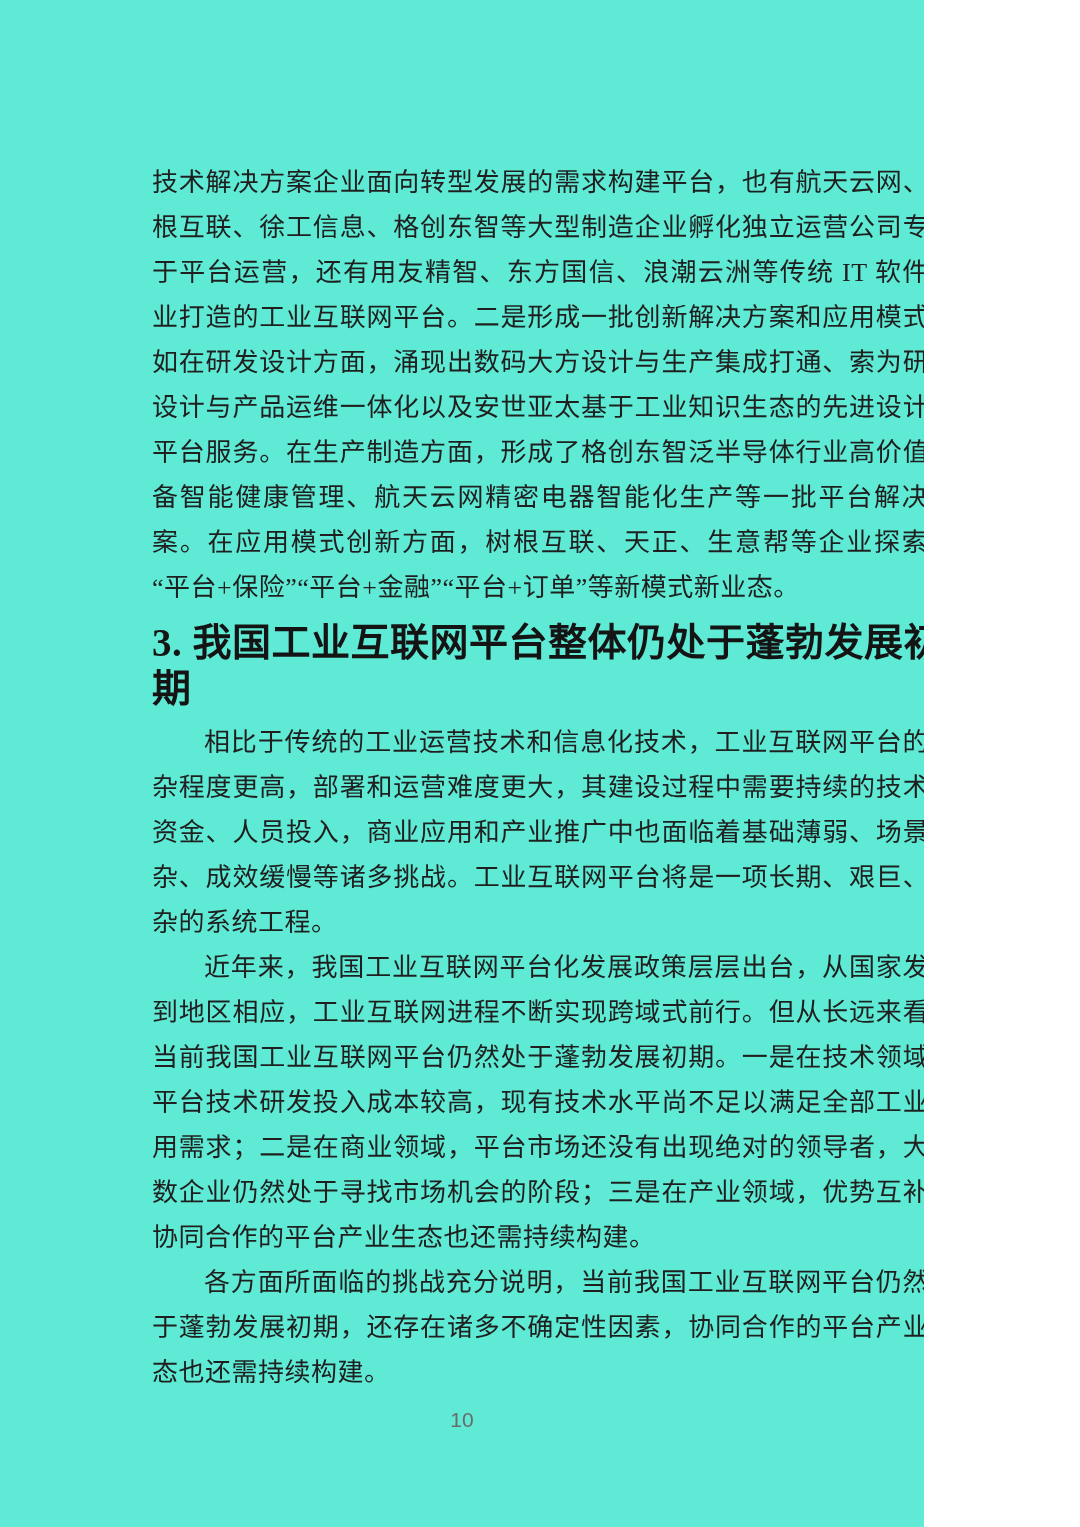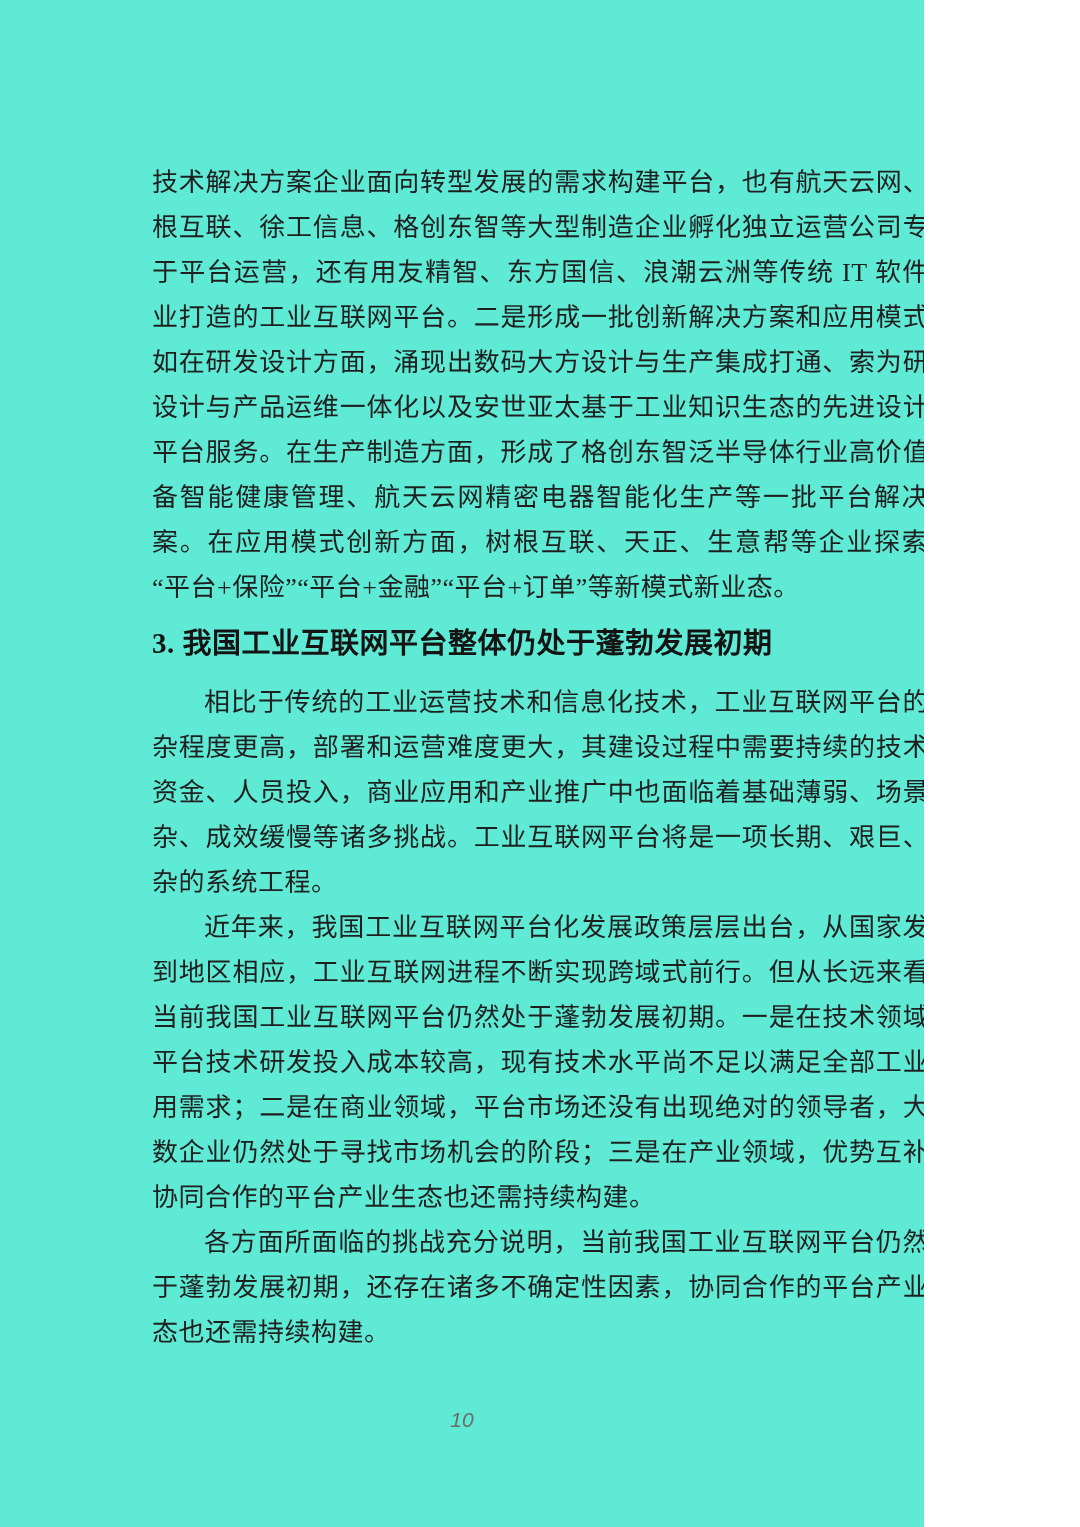--- a/index.html
+++ b/index.html
@@ -27,34 +27,33 @@
     line-height: 45px;
     color: #1f1f1f;
     text-align: justify;
     text-justify: inter-ideograph;
     letter-spacing: 0.5px;
   }
   .para.indent {
     text-indent: 52px;
   }
   .heading {
-    margin: 10px 0 14px 0;
-    font-size: 29px;
+    margin: 10px 0 8px 0;
+    font-size: 39px;
     line-height: 46px;
     font-weight: bold;
     color: #141414;
     letter-spacing: 0.5px;
   }
   .footer {
     position: absolute;
     left: 0;
     top: 1408px;
     width: 100%;
     text-align: center;
-    font-style: italic;
   }
   .page-number {
     font-size: 21px;
     color: #6b6b6b;
     font-family: "Liberation Sans", sans-serif;
   }
 </style>
 </head>
 <body>
 

